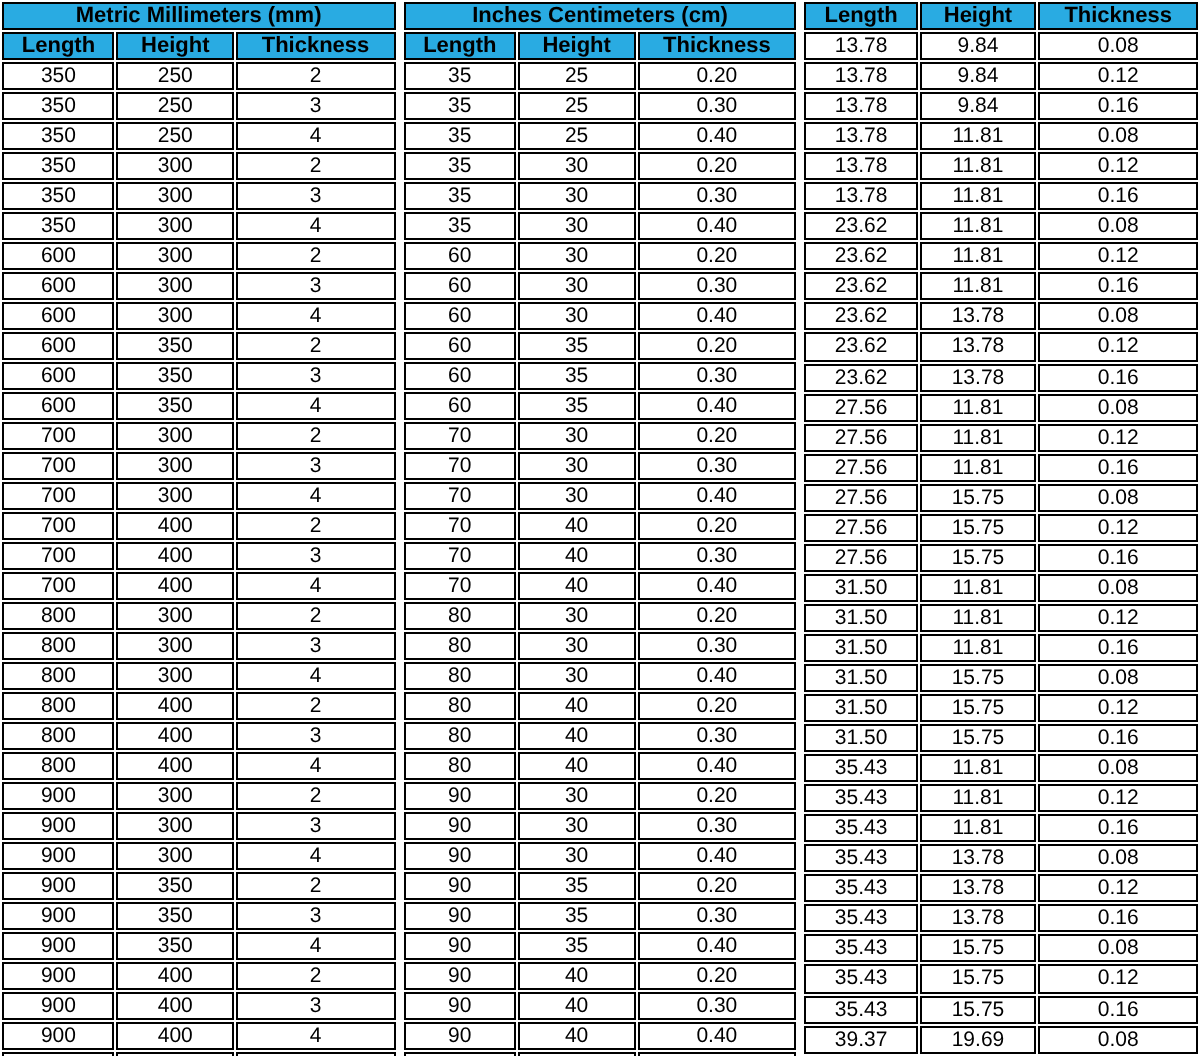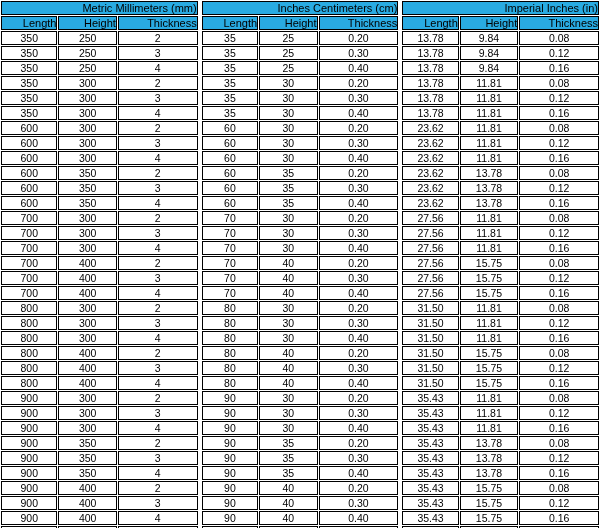--- a/index.html
+++ b/index.html
@@ -32,23 +32,22 @@
     border: 1px solid var(--border, #000);
     text-align: center;
     vertical-align: middle;
     padding: 0;
     overflow: hidden;
     white-space: nowrap;
     box-sizing: border-box;
   }
   th {
     background: var(--hdr, #29ABE2);
-    font-weight: normal;
+    font-weight: bold;
     font-size: 11px;
-    text-align: right;
   }
   .group-title { height: 13px; }
   .sub-header  { height: 12px; margin-top: 23px; }
   td {
     background: #fff;
     font-size: 10.5px;
     font-weight: normal;
   }
   col.c-length    { width: 29%; }
   col.c-height    { width: 30%; }
@@ -440,23 +439,20 @@
   </table>
 
   <table>
     <colgroup>
       <col class="c-length">
         <col class="c-height">
         <col class="c-thickness">
     </colgroup>
     <thead>
       <tr>
-        <th colspan="3" class="group-title">Imperial Inches (in)</th>
-      </tr>
-      <tr>
         <th class="sub-header">Length</th>
         <th class="sub-header">Height</th>
         <th class="sub-header">Thickness</th>
       </tr>
     </thead>
     <tbody>
         <tr>
           <td>13.78</td>
           <td>9.84</td>
           <td>0.08</td>

